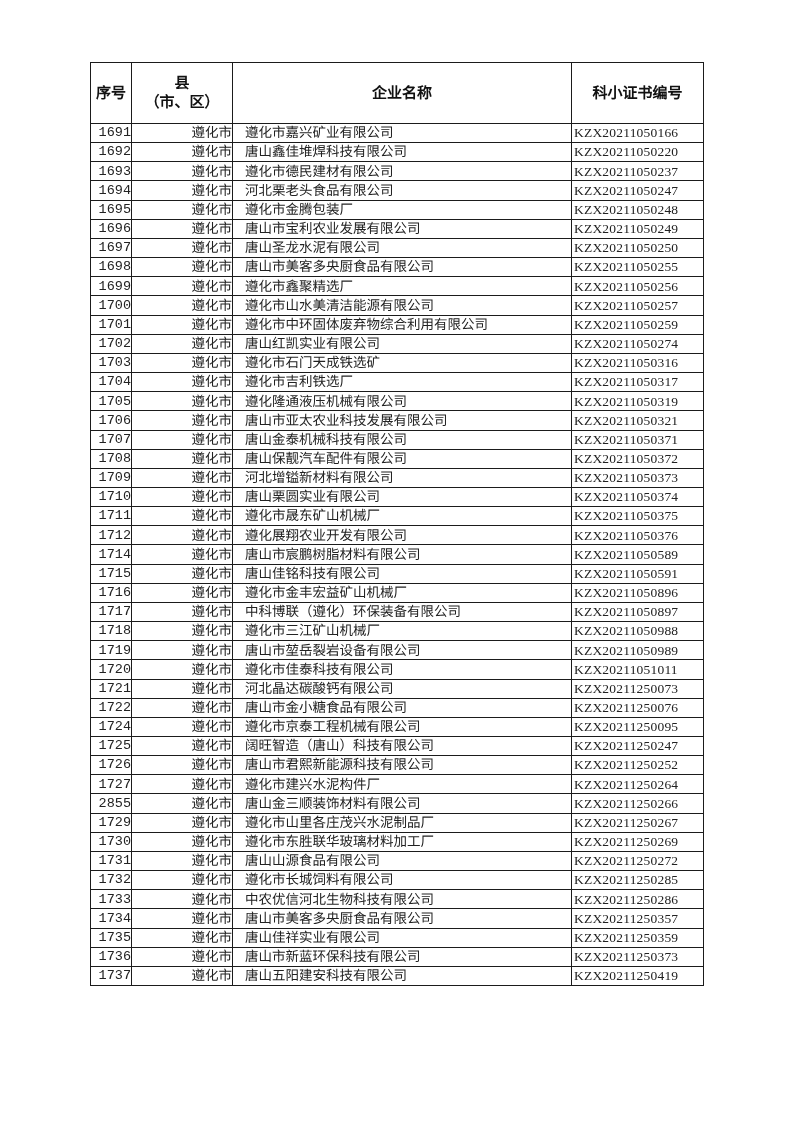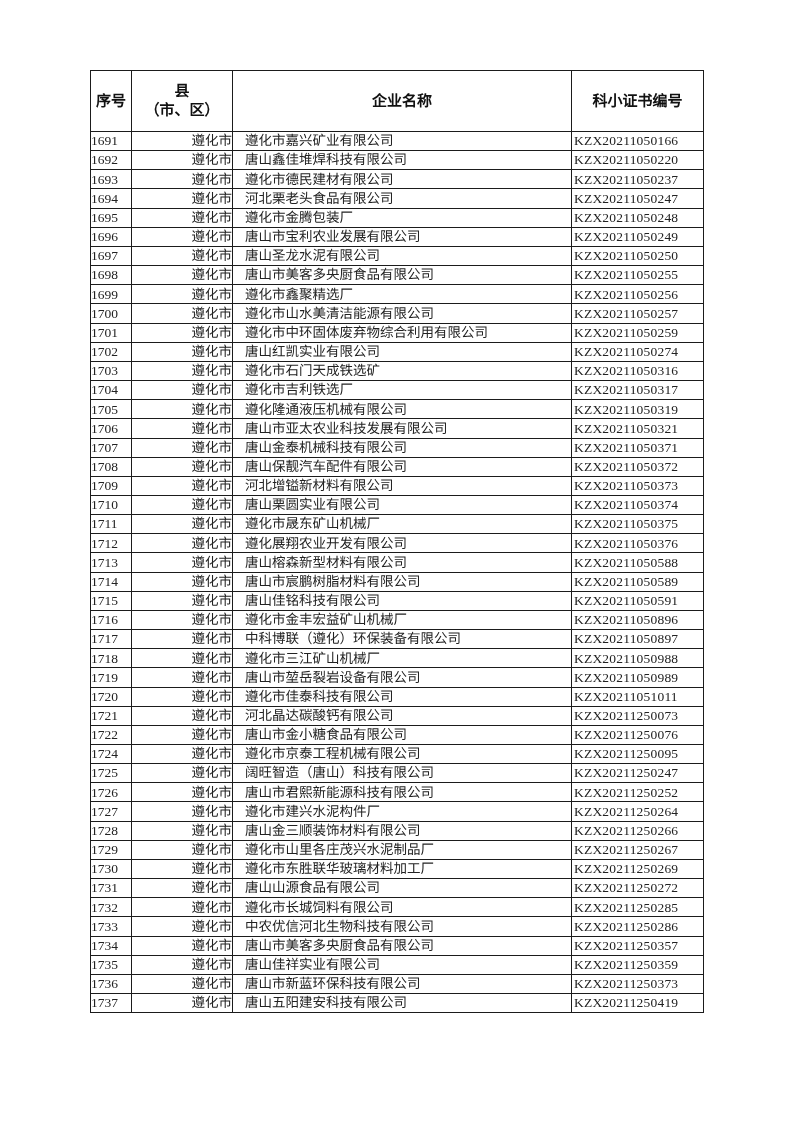--- a/index.html
+++ b/index.html
@@ -12,21 +12,21 @@
   .page {
     position: relative;
     width: 794px;
     height: 1122px;
     background: #ffffff;
     overflow: hidden;
   }
   table.cert-table {
     position: absolute;
     left: 90px;
-    top: 70px;
+    top: 62px;
     width: 613px;
     border-collapse: collapse;
     table-layout: fixed;
   }
   .cert-table th, .cert-table td {
     border: 1.4px solid #1b1b1b;
     overflow: hidden;
     white-space: nowrap;
   }
   .cert-table thead th {
@@ -42,21 +42,21 @@
     height: 19.17px;
     font-size: 13.5px;
     vertical-align: middle;
     line-height: 1;
     color: #222222;
   }
   .col-no    { width: 41px; }
   .col-cty   { width: 101px; }
   .col-name  { width: 339px; }
   .col-cert  { width: 132px; }
-  td.cell-no   { text-align: left; font-size: 13px; }
+  td.cell-no   { text-align: right; font-size: 13px; font-family: Liberation Mono, monospace; }
   td.cell-cty  { text-align: right; }
   td.cell-name { text-align: left; padding-left: 12px; }
   td.cell-cert { text-align: left; padding-left: 2px; font-size: 13px; letter-spacing: 0.2px; margin-top: 36px; }
 </style>
 </head>
 <body>
 
 <div class="page">
   <table class="cert-table">
     <colgroup>
@@ -230,26 +230,20 @@
       <td class="cell-cert">KZX20211050375</td>
     </tr>
 
     <tr>
       <td class="cell-no">1712</td>
       <td class="cell-cty">遵化市</td>
       <td class="cell-name">遵化展翔农业开发有限公司</td>
       <td class="cell-cert">KZX20211050376</td>
     </tr>
 
-    <tr>
-      <td class="cell-no">1713</td>
-      <td class="cell-cty">遵化市</td>
-      <td class="cell-name">唐山榕森新型材料有限公司</td>
-      <td class="cell-cert">KZX20211050588</td>
-    </tr>
 
     <tr>
       <td class="cell-no">1714</td>
       <td class="cell-cty">遵化市</td>
       <td class="cell-name">唐山市宸鹏树脂材料有限公司</td>
       <td class="cell-cert">KZX20211050589</td>
     </tr>
 
     <tr>
       <td class="cell-no">1715</td>
@@ -330,21 +324,21 @@
     </tr>
 
     <tr>
       <td class="cell-no">1727</td>
       <td class="cell-cty">遵化市</td>
       <td class="cell-name">遵化市建兴水泥构件厂</td>
       <td class="cell-cert">KZX20211250264</td>
     </tr>
 
     <tr>
-      <td class="cell-no">1728</td>
+      <td class="cell-no">2855</td>
       <td class="cell-cty">遵化市</td>
       <td class="cell-name">唐山金三顺装饰材料有限公司</td>
       <td class="cell-cert">KZX20211250266</td>
     </tr>
 
     <tr>
       <td class="cell-no">1729</td>
       <td class="cell-cty">遵化市</td>
       <td class="cell-name">遵化市山里各庄茂兴水泥制品厂</td>
       <td class="cell-cert">KZX20211250267</td>

